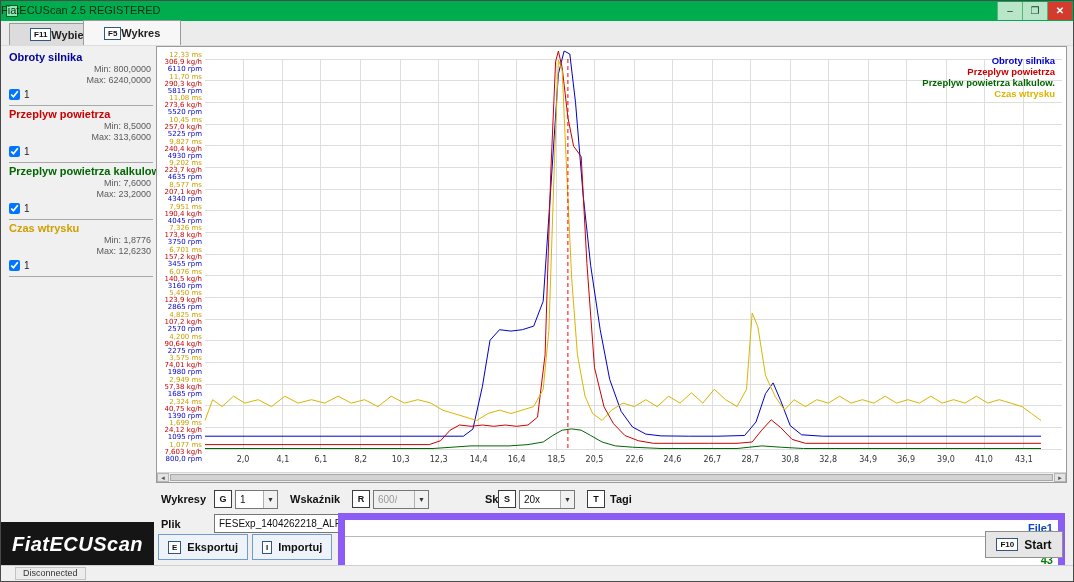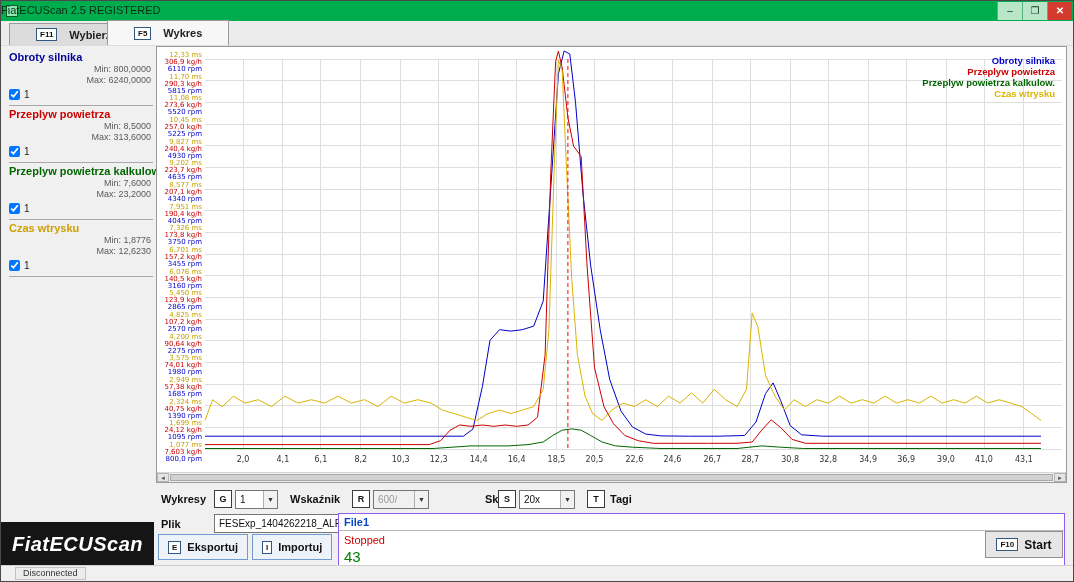--- a/index.html
+++ b/index.html
@@ -9,24 +9,24 @@
   
   .titlebar{position:absolute;top:0;left:0;right:0;height:20px;background:#00ad4e;}
   .app-icon{position:absolute;left:5px;top:4px;width:12px;height:12px;background:#8fe6b2;border:1px solid #045f28;}
   .win-title{position:absolute;left:0;right:0;top:3px;text-align:left;font-size:11px;color:#092d14;}
   .winbtns{position:absolute;right:1px;top:1px;display:flex;height:18px;}
   .wb{width:25px;height:18px;font-size:10px;line-height:18px;text-align:center;color:#143b22;background:#b9e6c9;border-left:1px solid #57b57c;cursor:default;}
   .wb.close{background:#d23b2e;color:#fff;font-weight:bold;}
 
   
   .tabstrip{position:absolute;top:20px;left:0;right:0;height:25px;background:#ececec;border-bottom:1px solid #dcdcdc;}
-  .tab{position:absolute;bottom:0;display:flex;align-items:center;gap:12px;padding:0 26px;height:22px;font-size:11px;font-weight:bold;color:#222;background:#dcdcdc;border:1px solid #9a9a9a;border-bottom:none;}
+  .tab{position:absolute;bottom:0;display:flex;align-items:center;gap:0;padding:0 20px;height:22px;font-size:11px;font-weight:bold;color:#222;background:#dcdcdc;border:1px solid #9a9a9a;border-bottom:none;}
   .tab.active{height:25px;background:#f7f7f7;z-index:2;}
   .tab1{left:8px;}
-  .tab2{left:82px;margin-left:24px;}
+  .tab2{left:82px;}
   .key{display:inline-block;border:1px solid #33567e;background:#ffffff;color:#111;font-size:8px;font-weight:bold;padding:1px 3px;line-height:9px;}
 
   
   #param-list{position:absolute;left:8px;top:48px;width:144px;}
   .pname{font-size:11px;font-weight:bold;margin-top:2px;white-space:nowrap;}
   .pminmax{font-size:9px;color:#5a5a5a;text-align:right;margin-top:1px;padding-right:2px;}
   .pcheck{display:flex;align-items:center;margin-top:3px;height:13px;}
   .pcheck input{width:11px;height:11px;margin:0 4px 0 0;}
   .pchecklabel{font-size:10px;color:#222;}
   .pdivider{border-bottom:1px solid #a8a8a8;margin-top:4px;margin-bottom:2px;}
@@ -43,24 +43,24 @@
   .keybtn{position:absolute;width:18px;height:18px;background:#fff;border:1px solid #3c3c3c;font-size:9px;font-weight:bold;text-align:center;line-height:16px;color:#111;}
   .dropdown{position:absolute;height:19px;background:#fff;border:1px solid #767676;font-size:10px;display:flex;align-items:center;color:#111;}
   .dropdown .val{flex:1;padding-left:4px;white-space:nowrap;overflow:hidden;}
   .dropdown .arrow{width:14px;height:100%;border-left:1px solid #b0b0b0;background:#f1f1f1;font-size:7px;text-align:center;line-height:17px;color:#333;}
   .dropdown.disabled{background:#f0f0f0;}
   .dropdown.disabled .val{color:#9a9a9a;}
 
   .cmdbtn{position:absolute;height:26px;display:flex;align-items:center;gap:6px;padding:0 9px;font-size:11px;font-weight:bold;color:#111;background:#eef3fa;border:1px solid #6f9bd1;cursor:default;}
   .startbtn{position:absolute;left:984px;top:530px;width:78px;height:27px;background:#e6e6e6;border:1px solid #8f8f8f;display:flex;align-items:center;gap:6px;padding:0 22px;font-size:12px;font-weight:bold;color:#111;justify-content:center;}
 
-  .filebox{position:absolute;left:337px;top:512px;width:727px;height:59px;background:#ffffff;border:1px solid #8b5cf6;}
+  .filebox{position:absolute;left:337px;top:512px;width:727px;height:59px;background:#ffffff;border:7px solid #8b5cf6;text-align:right;}
   .filename{height:17px;border-bottom:1px solid #b8b8b8;font-size:11px;font-weight:bold;color:#0a46c8;padding:2px 5px 0;}
   .status-stopped{font-size:11px;font-weight:normal;color:#cc0000;padding:3px 5px 0;}
-  .status-count{font-size:15px;font-weight:normal;color:#007f00;padding:2px 5px 0;}
+  .status-count{font-size:11px;font-weight:bold;color:#007f00;padding:2px 5px 0;}
 
   .logo{position:absolute;left:0;top:521px;width:153px;height:45px;background:#151515;color:#fff;display:flex;align-items:center;justify-content:center;font-size:20px;font-weight:bold;font-style:italic;letter-spacing:0.5px;}
 
   .statusbar{position:absolute;left:0;bottom:0;width:100%;height:16px;background:#f0f0f0;border-top:1px solid #cfcfcf;display:flex;align-items:center;}
   .statuscell{margin-left:14px;height:13px;border:1px solid #c2c2c2;background:#ececec;font-size:9px;color:#333;line-height:11px;padding:0 7px;}
 </style>
 </head>
 <body>
 
 <div id="window">

